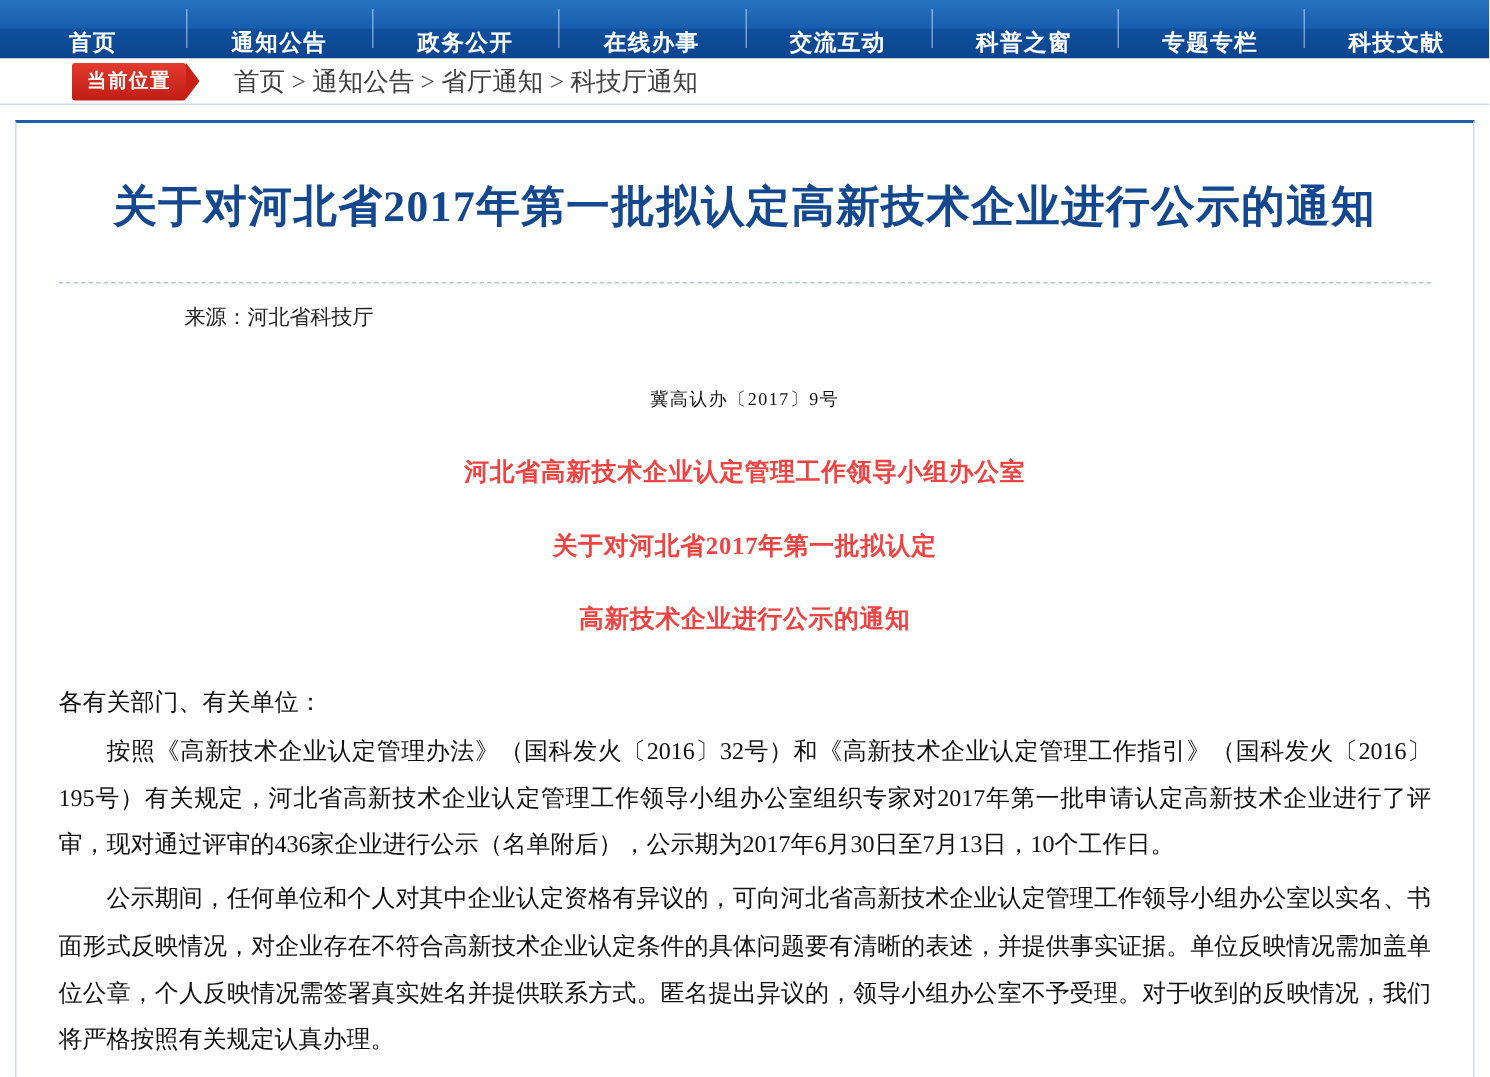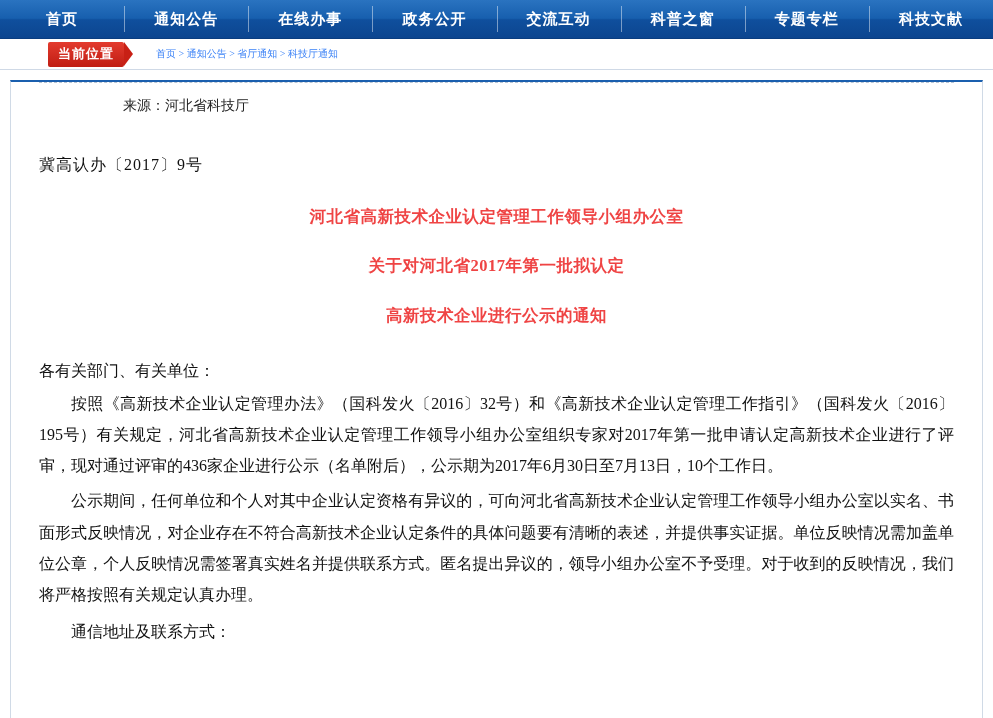--- a/index.html
+++ b/index.html
@@ -21,21 +21,21 @@
     height: 38px;
     background: linear-gradient(to bottom, #1b63b4 0%, #1556a5 45%, #0f4a96 55%, #0d4punto 100%);
     background: linear-gradient(to bottom, #2a73c0 0%, #175fae 48%, #0f4f9d 52%, #0c458f 100%);
     display: flex;
     align-items: stretch;
     border-bottom: 1px solid #0a3d80;
   }
   .nav-item {
     flex: 1 1 0;
     display: flex;
-    align-items: center;
+    align-items: flex-end;
     justify-content: center;
     color: #ffffff;
     font-size: 15px;
     font-weight: bold;
     letter-spacing: 1px;
     position: relative;
     cursor: pointer;
     user-select: none;
   }
   .nav-item + .nav-item::before {
@@ -74,22 +74,22 @@
     right: -9px;
     top: 0;
     width: 0;
     height: 0;
     border-top: 12px solid transparent;
     border-bottom: 12px solid transparent;
     border-left: 9px solid #c82015;
   }
   .crumb-path {
     margin-left: 32px;
-    font-size: 10px;
-    color: #3b82f6;
+    font-size: 17px;
+    color: #404040;
     font-family: "Liberation Serif", serif;
   }
 
   
   .panel {
     margin: 10px 10px 0 10px;
     border: 1px solid #d0dae6;
     border-top: 2px solid #1a5fae;
     height: 640px;
     box-sizing: border-box;
@@ -130,21 +130,22 @@
   .meta-label { color: #222; }
 
   .doc-body {
     font-family: "Liberation Serif", serif;
     color: #111;
     font-size: 15.5px;
     line-height: 1.95;
     padding-top: 12px;
   }
   .doc-no {
-    font-size: 16px;
+    text-align: center;
+    font-size: 12px;
     padding: 10px 0 16px 0;
     letter-spacing: 1px;
   }
   .doc-head-line {
     text-align: center;
     font-weight: bold;
     font-size: 16.5px;
     color: #ef4444;
     padding: 5px 0;
     letter-spacing: 0.5px;
@@ -168,24 +169,24 @@
 <div id="page">
 
   <div class="navbar">
     <div class="nav-item">
         <span>首页</span>
       </div>
     <div class="nav-item">
         <span>通知公告</span>
       </div>
     <div class="nav-item">
+        <span>政务公开</span>
+      </div>
+    <div class="nav-item">
         <span>在线办事</span>
-      </div>
-    <div class="nav-item">
-        <span>政务公开</span>
       </div>
     <div class="nav-item">
         <span>交流互动</span>
       </div>
     <div class="nav-item">
         <span>科普之窗</span>
       </div>
     <div class="nav-item">
         <span>专题专栏</span>
       </div>
@@ -195,20 +196,21 @@
   </div>
 
   <div class="crumb-strip">
     <div class="crumb-badge">当前位置</div>
     <div class="crumb-path">首页 &gt; 通知公告 &gt; 省厅通知 &gt; 科技厅通知</div>
   </div>
 
   <div class="panel">
     <div class="panel-inner">
 
+      <div class="doc-title">关于对河北省2017年第一批拟认定高新技术企业进行公示的通知</div>
 
       <div class="meta-row">
         <div class="meta-source">
           <span class="meta-label">来源：</span><span>河北省科技厅</span>
         </div>
       </div>
 
       <div class="doc-body">
         <div class="doc-no">冀高认办〔2017〕9号</div>
         <div class="doc-head-line l1">河北省高新技术企业认定管理工作领导小组办公室</div>

